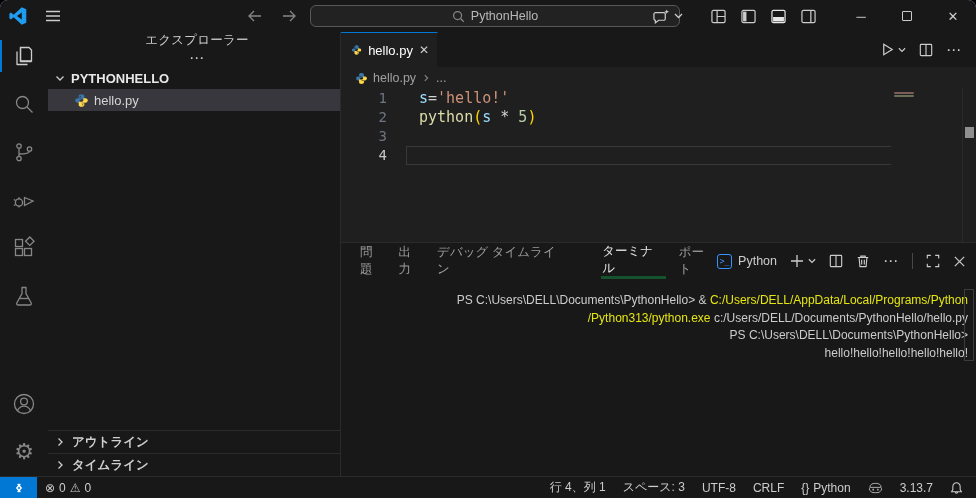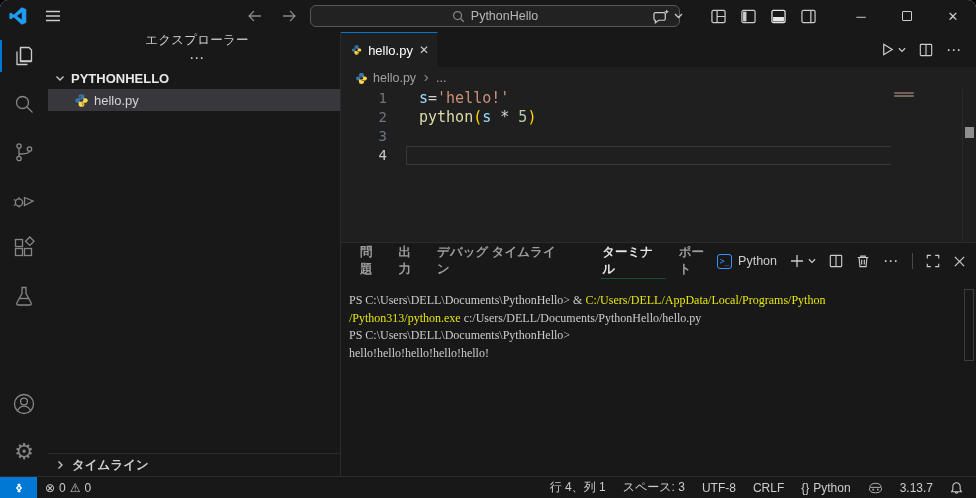--- a/index.html
+++ b/index.html
@@ -72,29 +72,29 @@
   .code-line.current::after { content:""; position:absolute; left:65px; right:85px; top:0; bottom:0;
     border:1px solid #383838; border-right:none; pointer-events:none; }
   .minimap { position:absolute; top:3px; left:553px; width:20px; height:6px; display:flex; flex-direction:column; gap:1px; }
   .minimap i { display:block; height:2px; border-radius:1px; }
   .editor-scrollbar { position:absolute; right:0; top:0; bottom:0; width:14px; border-left:1px solid #2a2a2a; }
   .editor-scrollbar .thumb { position:absolute; left:2px; right:2px; top:38px; height:11px; background:#8f8f8f; }
 
   
   .panel { flex:1; background:#181818; border-top:1px solid #2b2b2b; display:flex; flex-direction:column; min-height:0; }
   .panel-header { height:36px; flex:0 0 36px; display:flex; align-items:center; padding:0 10px 0 18px; }
-  .panel-tabs { display:flex; gap:12px; height:100%;font-weight:bold; }
+  .panel-tabs { display:flex; gap:12px; height:100%; }
   .panel-tab { display:flex; align-items:center; color:#9d9d9d; font-size:12.5px; cursor:pointer; border-bottom:1px solid transparent; padding:0 1px; }
-  .panel-tab.active { color:#e7e7e7; border-bottom:1px solid #14532d;margin-left:22px; }
+  .panel-tab.active { color:#e7e7e7; border-bottom:3px solid #14532d;margin-left:22px; }
   .panel-actions { margin-left:auto; display:flex; align-items:center; gap:13px; }
   .pa-python { display:flex; align-items:center; gap:6px; color:#cccccc; font-size:12.5px; }
   .term-badge { width:15px; height:15px; border:1px solid #3794ff; border-radius:3px; color:#3794ff;
     font-family:"DejaVu Sans Mono",monospace; font-size:8px; display:flex; align-items:center; justify-content:center; }
   .pa-divider { width:1px; height:16px; background:#484848; }
-  .terminal { flex:1; padding:13px 8px 0 8px; font-family:Liberation Serif, serif; font-size:12px; position:relative; }
+  .terminal { flex:1; padding:13px 8px 0 8px; font-family:Liberation Sans, sans-serif; font-size:12px; position:relative;text-align:right; }
   .term-line { height:17.5px; line-height:17.5px; white-space:pre; }
   .term-scrollbar { position:absolute; right:2px; top:10px; width:10px; height:72px; border:1px solid #3c3c3c; }
 
   
   .statusbar { height:22px; flex:0 0 22px; background:#181818; border-top:1px solid #2b2b2b;
     display:flex; align-items:center; font-size:12px; color:#cccccc; }
   .remote { width:37px; height:100%; background:#0078d4; color:#ffffff; display:flex; align-items:center; justify-content:center; cursor:pointer; }
   .sb-problems { display:flex; align-items:center; gap:4px; padding:0 8px; cursor:pointer; }
   .sb-problems .g { font-size:12px; }
   .statusbar .right { margin-left:auto; display:flex; align-items:center; gap:17px; padding-right:13px; }
@@ -242,20 +242,26 @@
         <span>PYTHONHELLO</span>
       </div>
       <div class="tree-row tree-file selected">
         <svg width="15" height="15" viewBox="0 0 24 24">
             <path fill="#3a76a8" d="M12 2c-2.8 0-4.5 1.2-4.5 3v2.5H12v1H5.5C3.5 8.5 2 10 2 12s1.5 3.5 3.5 3.5H9V13c0-1.7 1.3-3 3-3h4.5V5c0-1.8-1.7-3-4.5-3zm-2 2.2a1 1 0 1 1 0 2 1 1 0 0 1 0-2z"></path>
             <path fill="#ffd94a" d="M12 22c2.8 0 4.5-1.2 4.5-3v-2.5H12v-1h6.5c2 0 3.5-1.5 3.5-3.5s-1.5-3.5-3.5-3.5H15V11c0 1.7-1.3 3-3 3H7.5v5c0 1.8 1.7 3 4.5 3zm2-2.2a1 1 0 1 1 0-2 1 1 0 0 1 0 2z"></path>
           </svg>
         <span>hello.py</span>
       </div>
       <div class="sb-fill"></div>
+      <div class="sb-section">
+        <svg width="12" height="12" viewBox="0 0 12 12" class="ico">
+            <path d="m4.5 2.5 3.5 3.5-3.5 3.5"></path>
+          </svg>
+        <span>アウトライン</span>
+      </div>
       <div class="sb-section">
         <svg width="12" height="12" viewBox="0 0 12 12" class="ico">
             <path d="m4.5 2.5 3.5 3.5-3.5 3.5"></path>
           </svg>
         <span>タイムライン</span>
       </div>
     </aside>
 
     <section class="editorgroup">
       <div class="editor-area">

